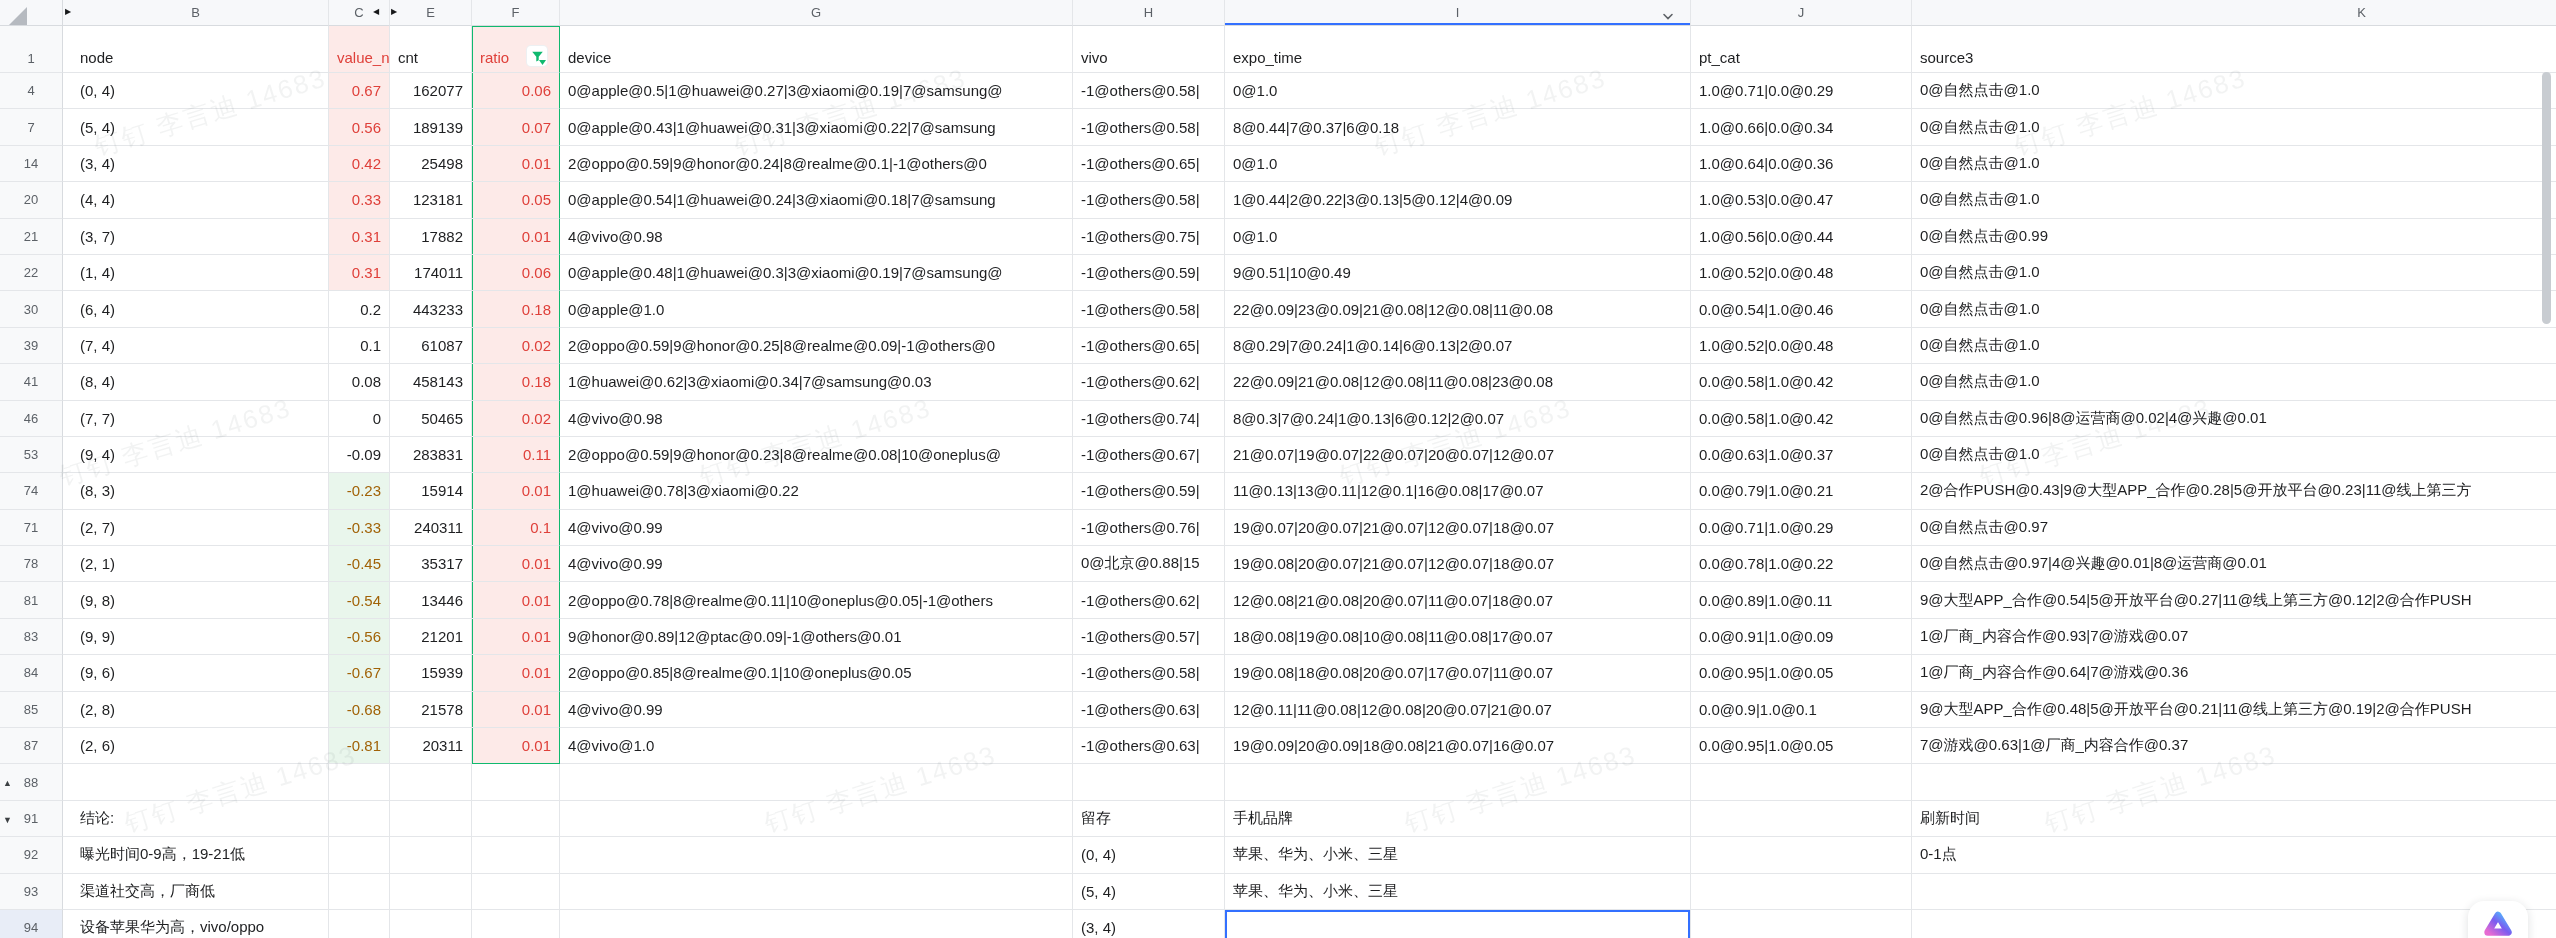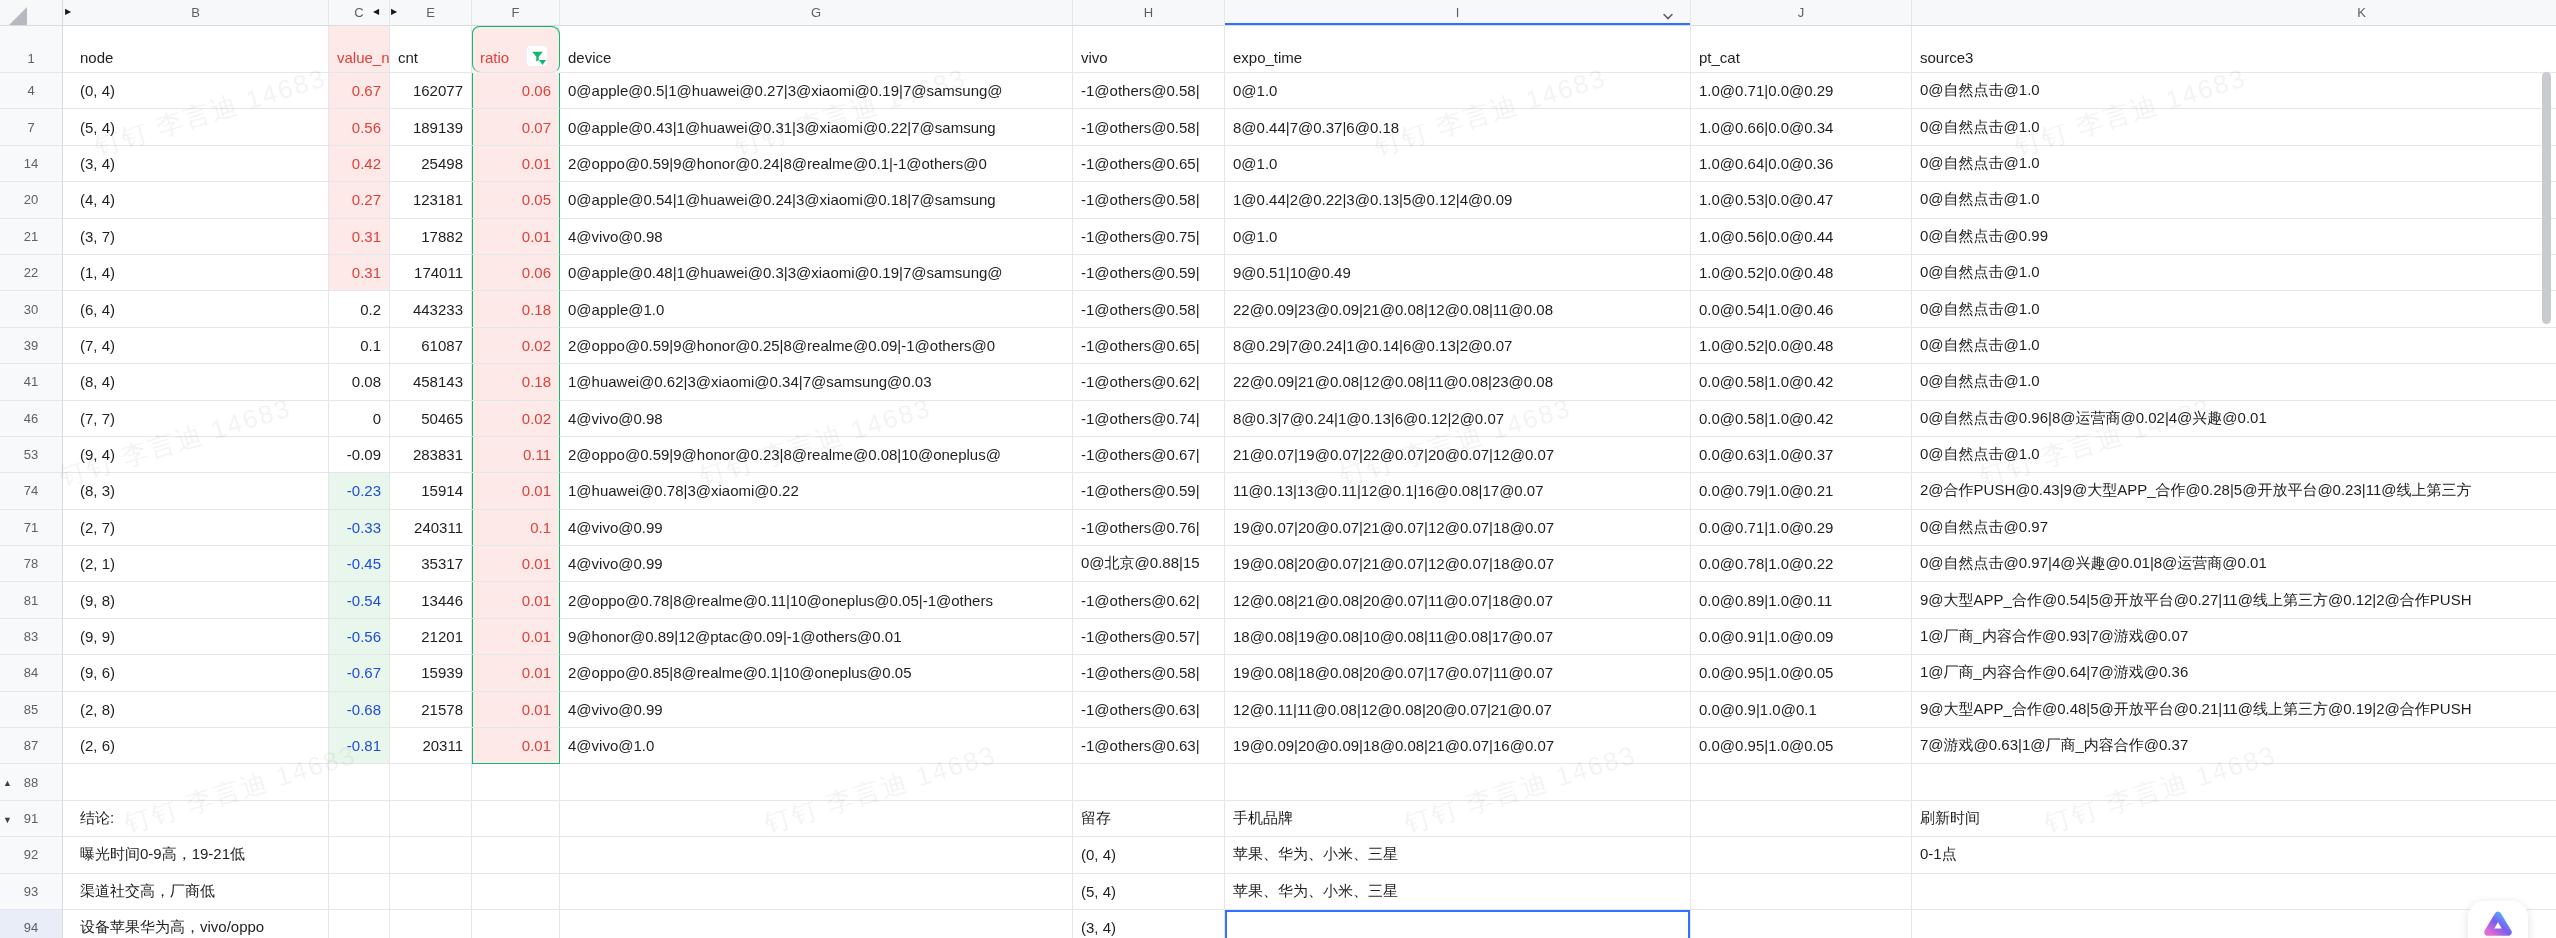--- a/index.html
+++ b/index.html
@@ -15,23 +15,23 @@
                 font-size:13px;text-align:center;padding:0;position:relative;}
   tr.fields{height:47px;}
   tr.fields td{vertical-align:bottom;padding-bottom:6px;}
   td.rowno{background:#f8f9fa;border-right:1px solid #d8dbdf;color:#5c6167;
            font-size:13px;text-align:center;padding:0;vertical-align:middle;}
   td.padB{padding-left:17px;}
   .num{text-align:right;}
   .pinkbg{background:#fdeae8;}
   .redtx{color:#df403a;}
   .greenbg{background:#e9f6ec;}
-  .greentx{color:#1d4ed8;}
+  .greentx{color:#a16207;}
   td.fcol{border-right-color:#10b96f;box-shadow:inset 1px 0 0 #10b96f;}
-  td.ftop{box-shadow:inset 1px 0 0 #10b96f, inset 0 1px 0 #10b96f;border-radius:8px;}
+  td.ftop{box-shadow:inset 1px 0 0 #10b96f, inset 0 1px 0 #10b96f;}
   td.flast{border-bottom-color:#10b96f;}
   td.selhdr{background:#e8edf7;box-shadow:inset 0 -2px 0 #3370ff;}
   td.selno{background:#e8edf7;}
   td.active{box-shadow:inset 0 0 0 2px #3370ff;}
   td.fh{padding:0 12px 5px 8px;}
   .fwrap{display:flex;justify-content:space-between;align-items:flex-end;}
   .flt{position:relative;display:inline-flex;align-items:center;justify-content:center;
        width:20px;height:20px;background:#fff;border-radius:4px;box-shadow:0 0 0 1px #edf0f2;}
   .flt .car{position:absolute;right:1px;bottom:1px;}
   .chev{position:absolute;right:16px;top:9px;}
@@ -136,21 +136,21 @@
           <td class="num pinkbg redtx fcol">0.01</td>
           <td>2@oppo@0.59|9@honor@0.24|8@realme@0.1|-1@others@0</td>
           <td>-1@others@0.65|</td>
           <td>0@1.0</td>
           <td>1.0@0.64|0.0@0.36</td>
           <td>0@自然点击@1.0</td>
         </tr>
         <tr style="height: 36.4px;">
           <td class="rowno">20</td>
           <td class="padB">(4, 4)</td>
-          <td class="num pinkbg redtx">0.27</td>
+          <td class="num pinkbg redtx">0.33</td>
           <td class="num">123181</td>
           <td class="num pinkbg redtx fcol">0.05</td>
           <td>0@apple@0.54|1@huawei@0.24|3@xiaomi@0.18|7@samsung</td>
           <td>-1@others@0.58|</td>
           <td>1@0.44|2@0.22|3@0.13|5@0.12|4@0.09</td>
           <td>1.0@0.53|0.0@0.47</td>
           <td>0@自然点击@1.0</td>
         </tr>
         <tr style="height: 36.4px;">
           <td class="rowno">21</td>

